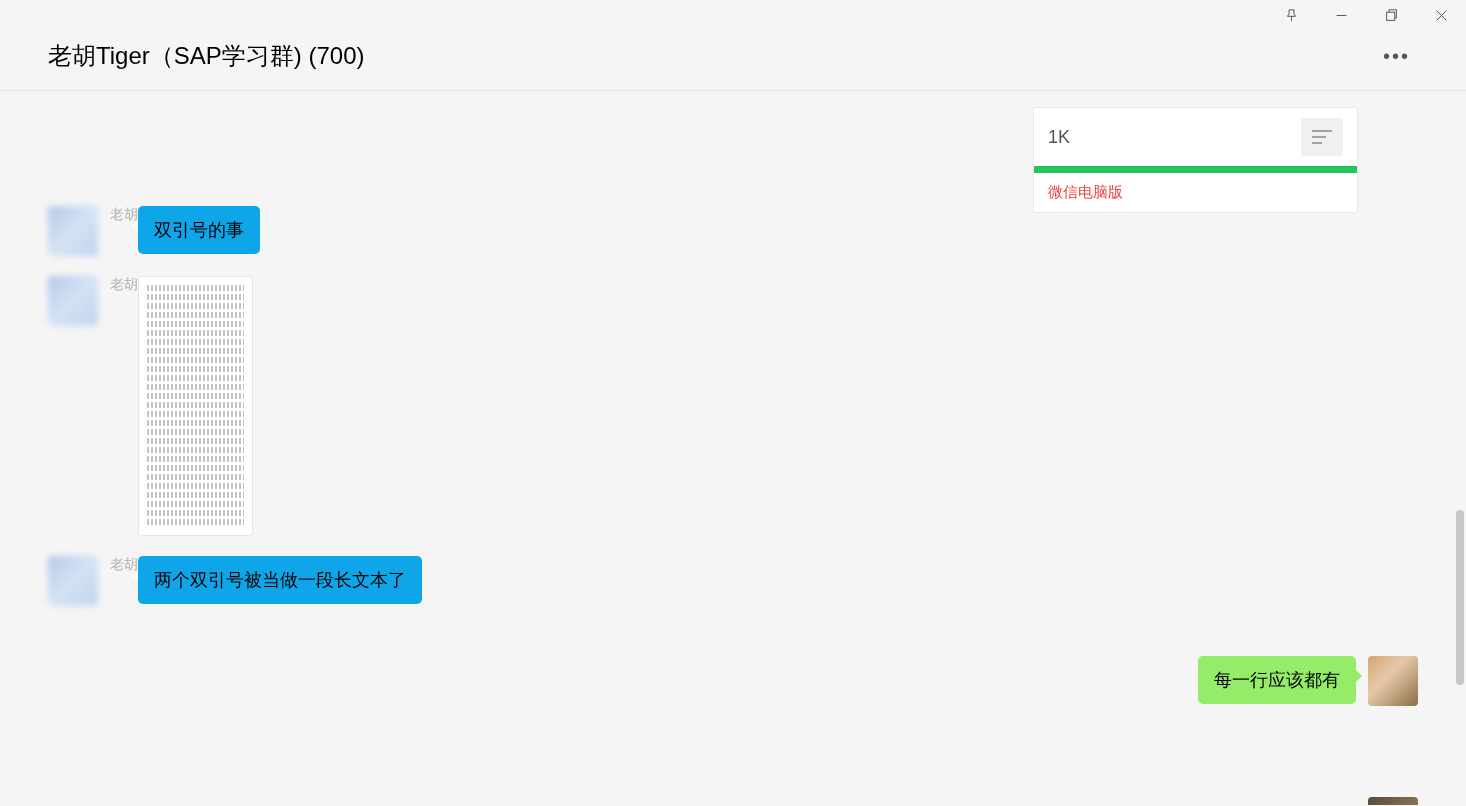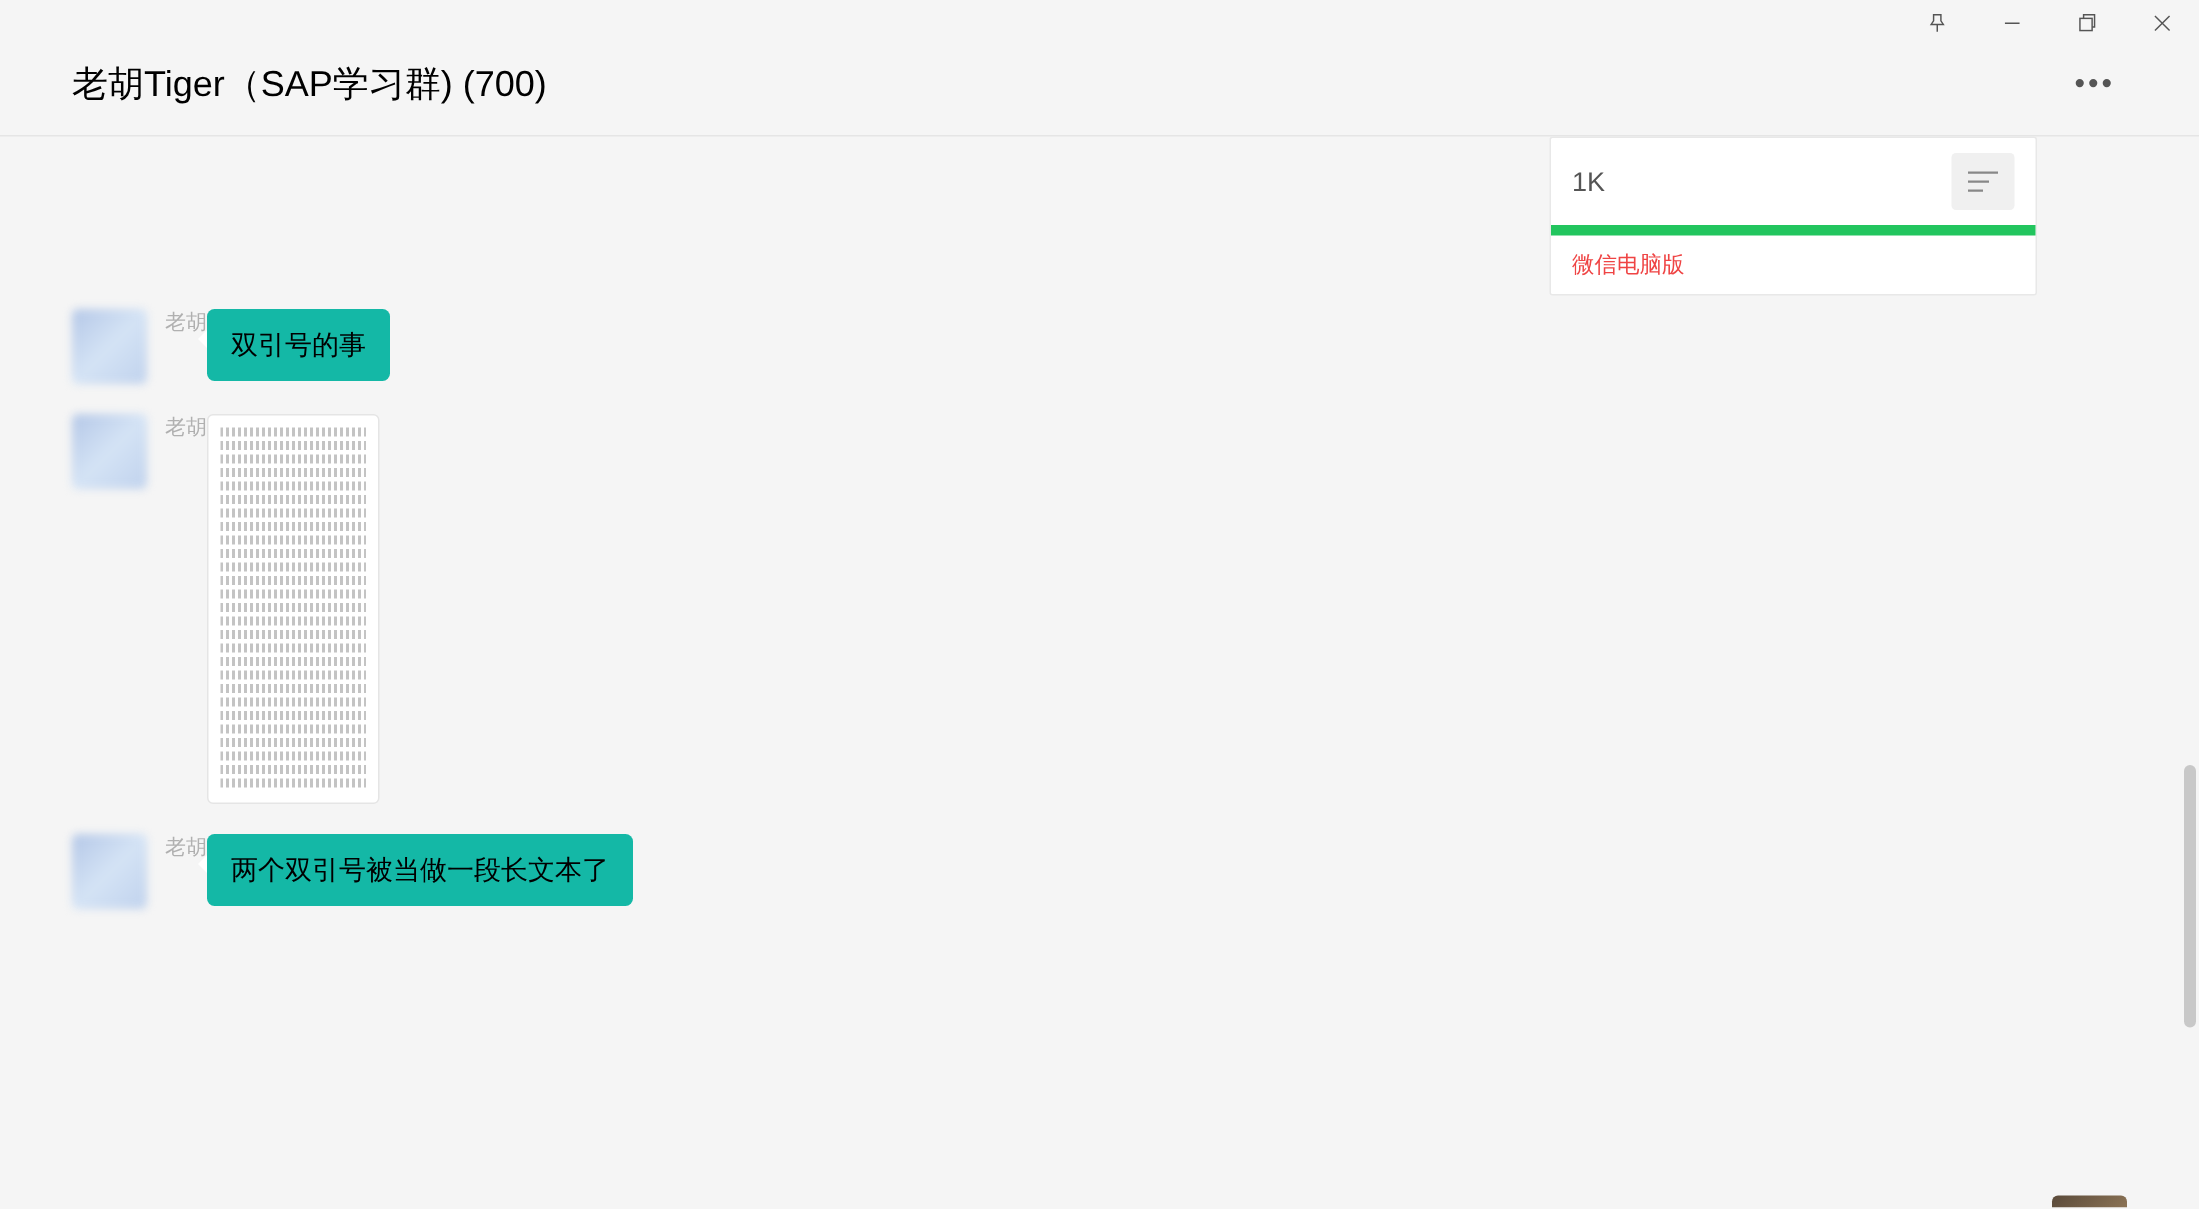--- a/index.html
+++ b/index.html
@@ -57,21 +57,21 @@
     }
     .chat-area {
       position: relative;
       height: calc(100% - 92px);
       padding: 10px 48px;
       overflow-y: auto;
     }
     .card {
       position: absolute;
       right: 108px;
-      top: 0;
+      top: 16px;
       width: 325px;
       background: #fff;
       border: 1px solid #e8e8e8;
       border-radius: 2px;
     }
     .card-top {
       display: flex;
       align-items: center;
       justify-content: space-between;
       padding: 10px 14px;
@@ -120,21 +120,21 @@
       margin-left: 12px;
       display: flex;
       flex-direction: row;
     }
     .sender-name {
       font-size: 14px;
       color: #b0b0b0;
       margin-bottom: 5px;
     }
     .bubble {
-      background: #14b8a6;
+      background: #0ea5e9;
       padding: 12px 16px;
       border-radius: 5px;
       font-size: 18px;
       color: #000;
       display: inline-block;
       position: relative;
       max-width: 600px;
     }
     .bubble::before {
       content: "";
@@ -328,17 +328,21 @@
   </div>
 
   <div class="msg-row">
     <div class="avatar"></div>
     <div class="msg-content">
       <div class="sender-name">老胡</div>
       <div class="bubble">两个双引号被当做一段长文本了</div>
     </div>
   </div>
 
+  <div class="msg-row-right">
+    <div class="bubble-right">每一行应该都有</div>
+    <div class="avatar-right"></div>
+  </div>
 
   <div class="bottom-peek"></div>
 </div>
 
 <div class="scrollbar"></div>
 
 </body></html>

